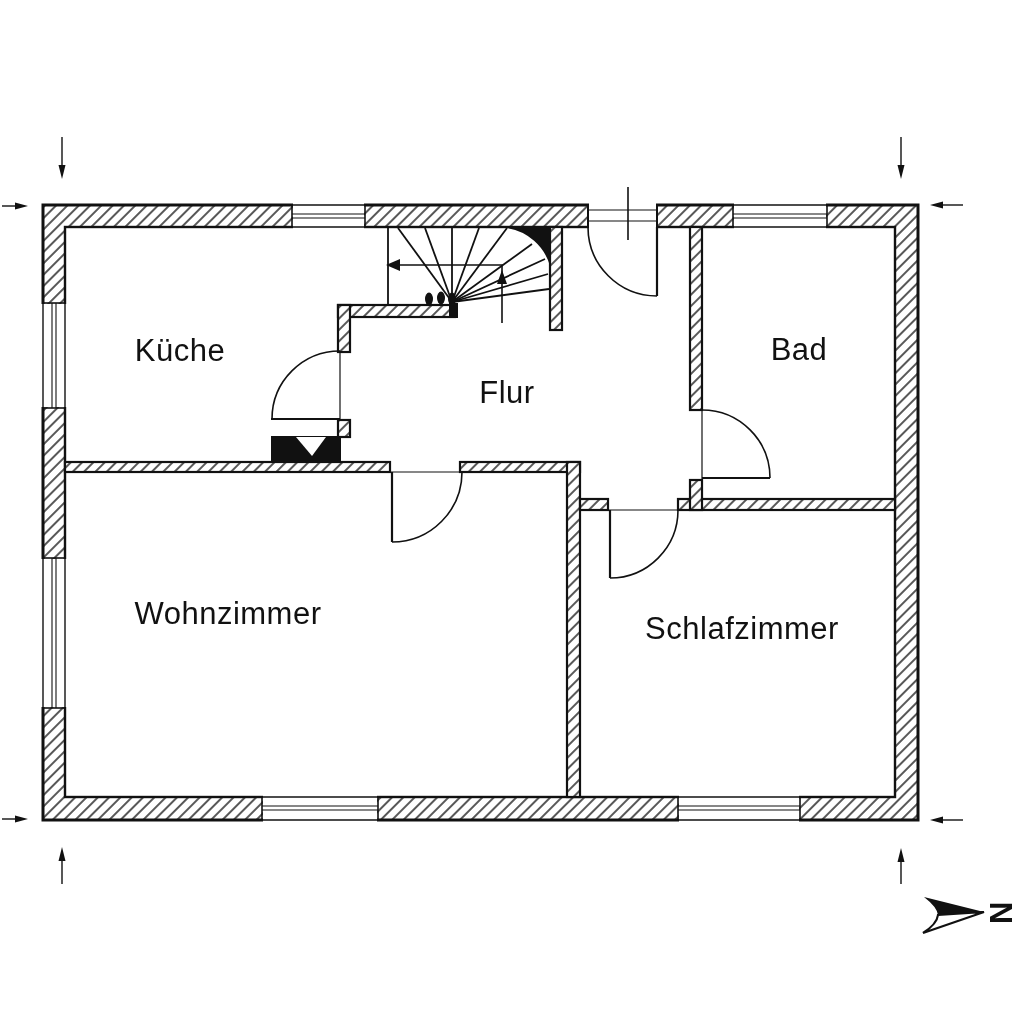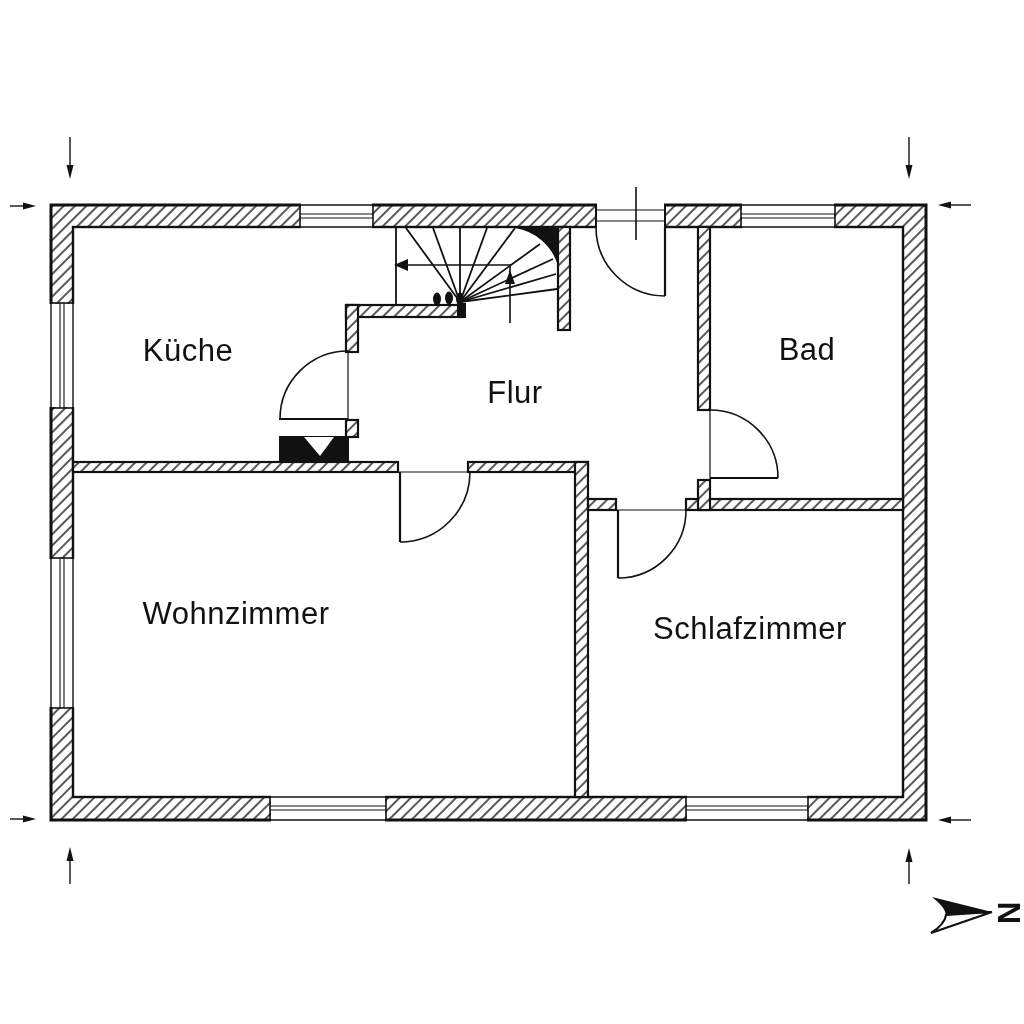--- a/index.html
+++ b/index.html
@@ -1,19 +1,18 @@
 <!DOCTYPE html>
 <html><head>
 <meta charset="utf-8">
 <style>
   html,body{margin:0;padding:0;background:#ffffff;}
   #stage{
     position:relative;width:848px;height:1024px;background:#ffffff;
     font-family:"Liberation Sans", sans-serif;
-    margin-left:8px;
   }
   svg{display:block;}
   text.room-label{
     font-family:"Liberation Sans", sans-serif;
     font-size:31px;fill:#111;letter-spacing:0.5px;
   }
   text.north-label{
     font-family:"Liberation Sans", sans-serif;
     font-size:31px;font-weight:bold;fill:#111;
   }

